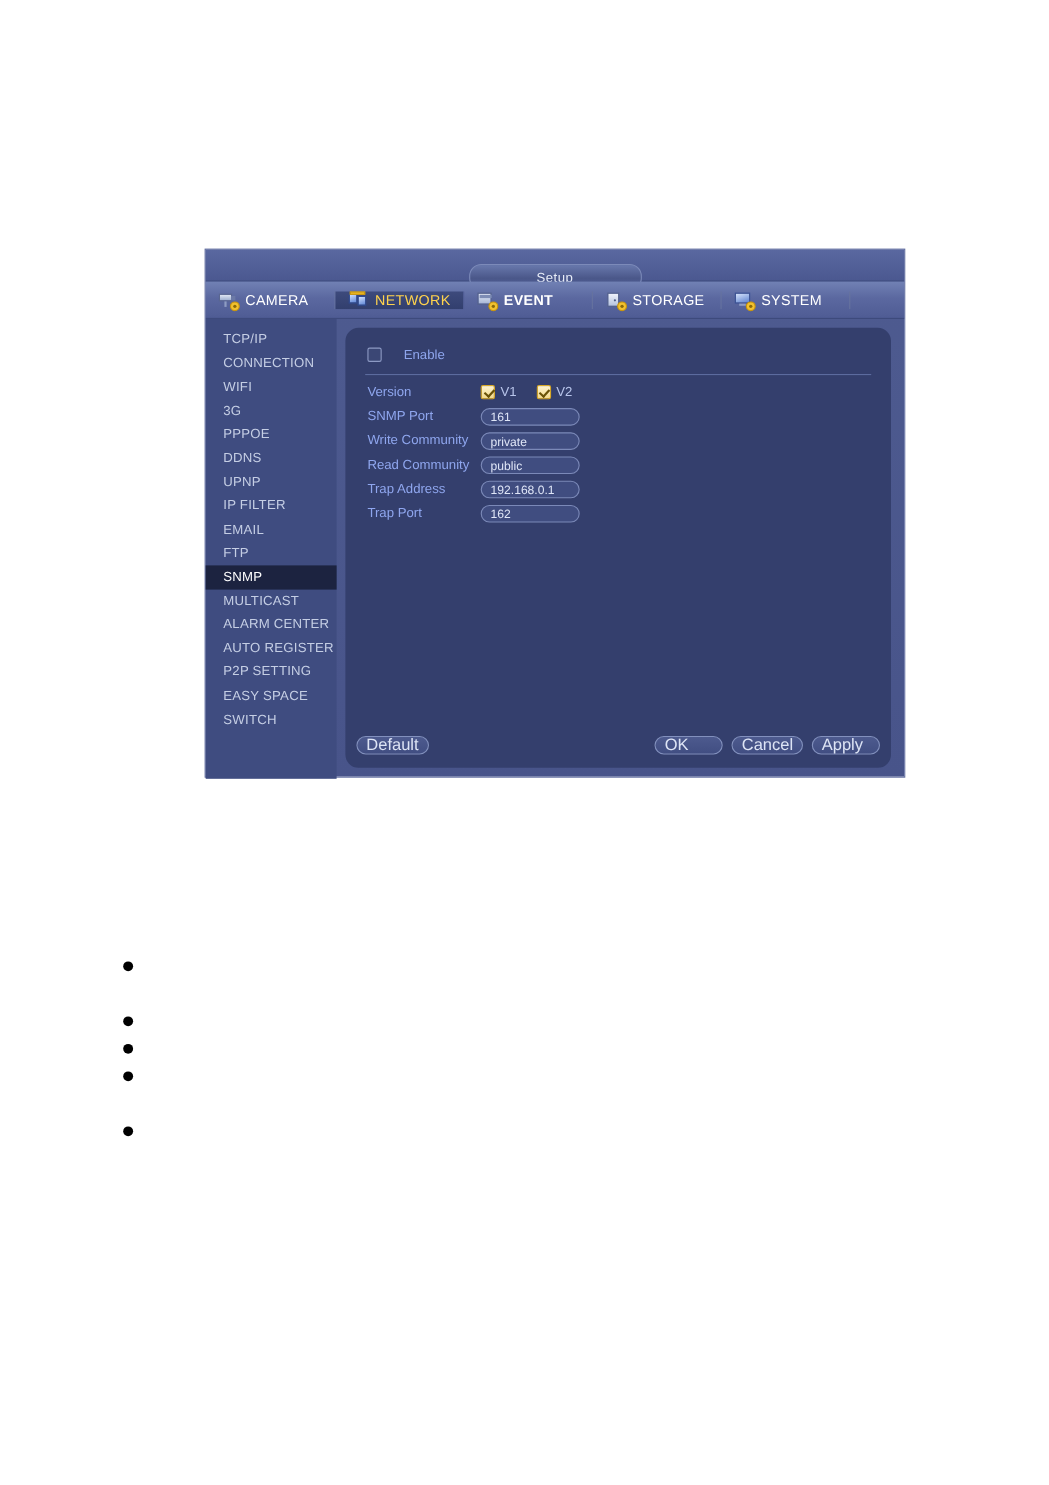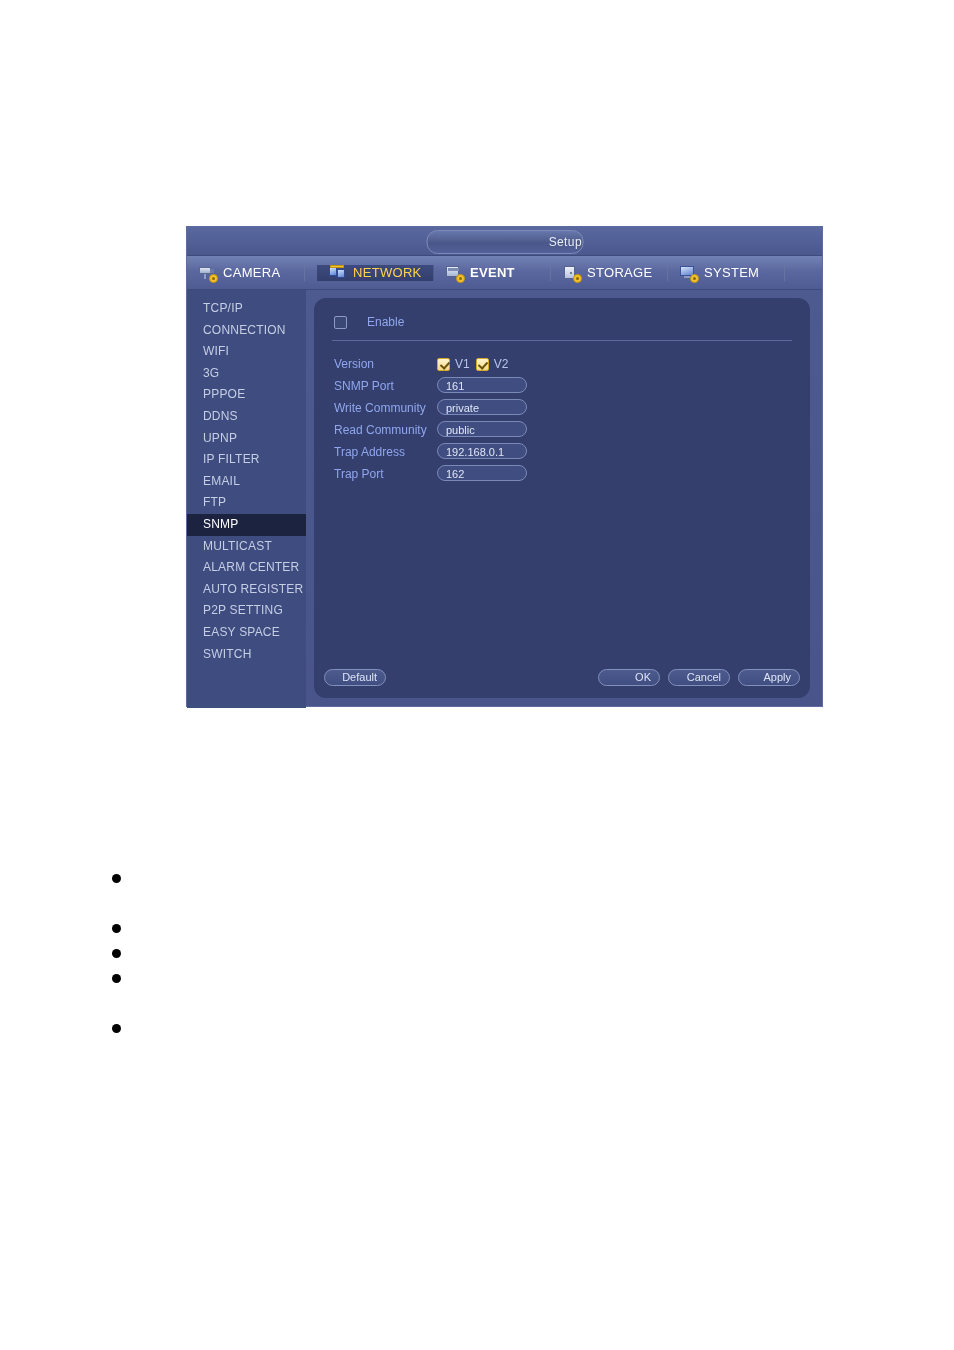--- a/index.html
+++ b/index.html
@@ -32,30 +32,30 @@
   .titlebar {
     position: relative;
     height: 28px;
     background: linear-gradient(180deg, #5a68a0 0%, #4b5890 100%);
     border-bottom: 1px solid #3d4a7c;
   }
   .title-pill {
     position: absolute;
     left: 50%;
     transform: translateX(-50%);
-    top: 3px;
+    top: 13px;
     width: 155px;
     height: 22px;
     border-radius: 11px;
     background: linear-gradient(180deg, #6878ac 0%, #4a5789 55%, #53609a 100%);
     border: 1px solid #7c8ab9;
     color: #e8edf8;
     font-size: 12px;
     line-height: 22px;
-    text-align: right;
+    text-align: center;
     letter-spacing: .4px;
   }
 
   
   .tabbar {
     position: relative;
     height: 33px;
     display: flex;
     background: linear-gradient(180deg, #7181b4 0%, #5b68a0 45%, #4f5c94 100%);
     border-bottom: 1px solid #3d4a7c;
@@ -75,21 +75,20 @@
   }
   .tab.t-camera  { width: 118px; }
   .tab.t-network { width: 117px; }
   .tab.t-event   { width: 117px; font-weight: bold; }
   .tab.t-storage { width: 117px; }
   .tab.t-system  { width: 117px; }
   .tab.active {
     background: linear-gradient(180deg, #3d4a7c 0%, #323f6e 100%);
     color: #ffd34d;
     border-right: 1px solid #4f5c94;
-    margin-left: 12px;
   }
   .tab-label { white-space: nowrap; }
 
   
   .ticon {
     position: relative;
     width: 18px;
     height: 16px;
     flex: 0 0 18px;
   }
@@ -270,34 +269,34 @@
   .lbl-light {
     color: #b9c6ec;
     font-size: 12px;
   }
 
   .form-grid {
     margin-left: 4px;
   }
   .frow {
     display: flex;
-    align-items: flex-end;
+    align-items: flex-start;
     height: 22px;
   }
   .fname {
     width: 103px;
     flex: 0 0 103px;
     color: #8fa6ee;
     font-size: 12px;
     white-space: nowrap;
   }
   .fval {
     display: flex;
     align-items: center;
-    gap: 0;
+    gap: 12px;
   }
   .ver-chk {
     display: flex;
     align-items: center;
     gap: 5px;
   }
   .ver-chk .lbl-light { color: #b7c4ea; }
 
   .tbox {
     width: 90px;
@@ -325,23 +324,23 @@
     align-items: center;
     box-sizing: border-box;
   }
   .btn {
     height: 17px;
     min-width: 62px;
     border-radius: 9px;
     border: 1px solid #8290bd;
     background: linear-gradient(180deg,#4d5a8e,#414e82);
     color: #dde4f5;
-    font-size: 11px;
+    font-size: 15px;
     line-height: 15px;
-    text-align: right;
+    text-align: left;
     box-sizing: border-box;
     padding: 0 8px;
   }
   .spacer { flex: 1; }
   .btn + .btn { margin-left: 8px; }
 
   
   .bullets {
     position: absolute;
     left: 112px;

